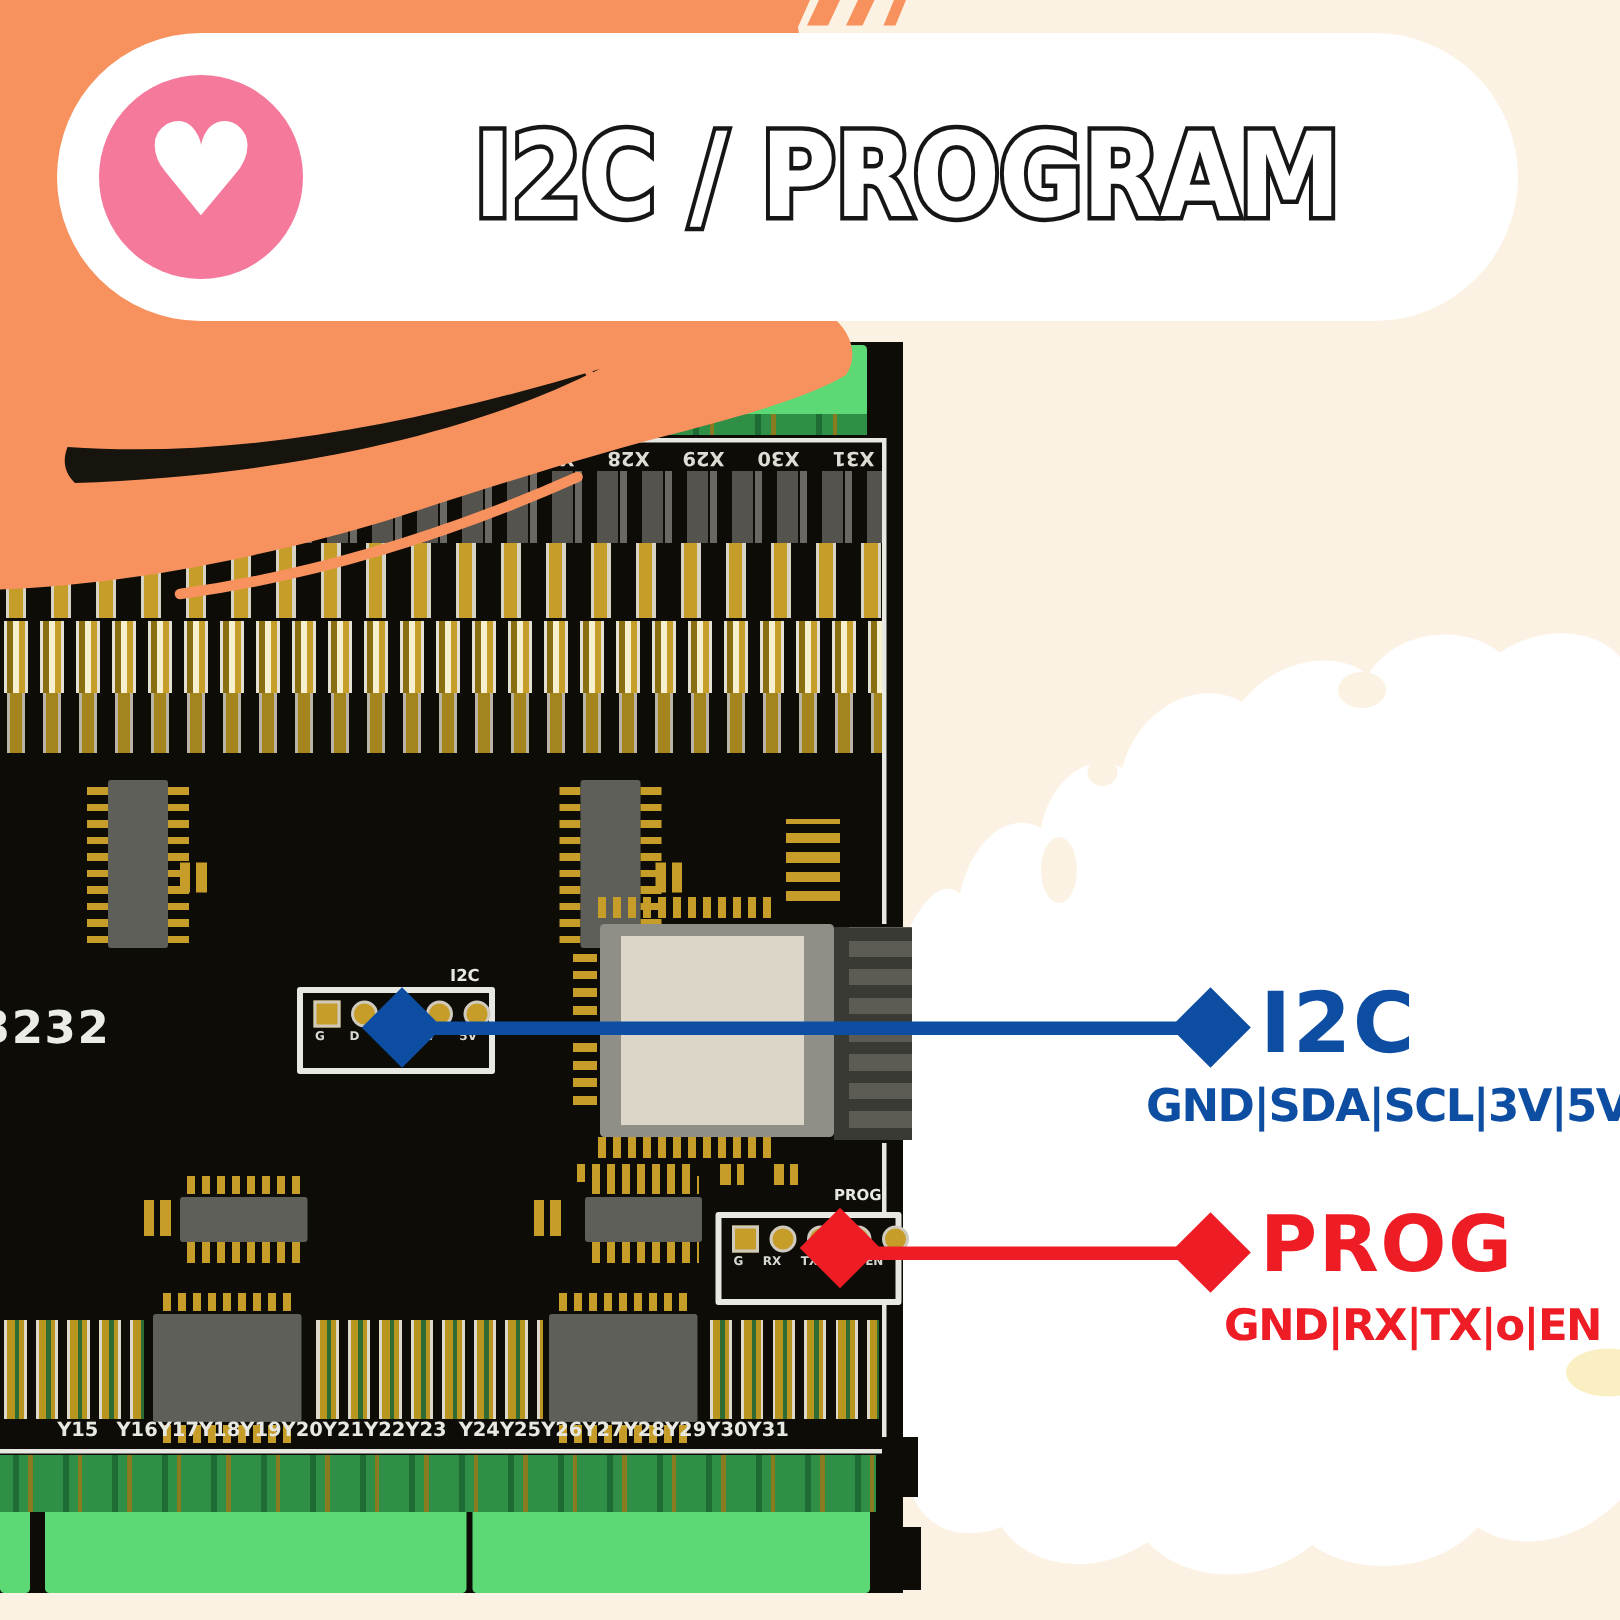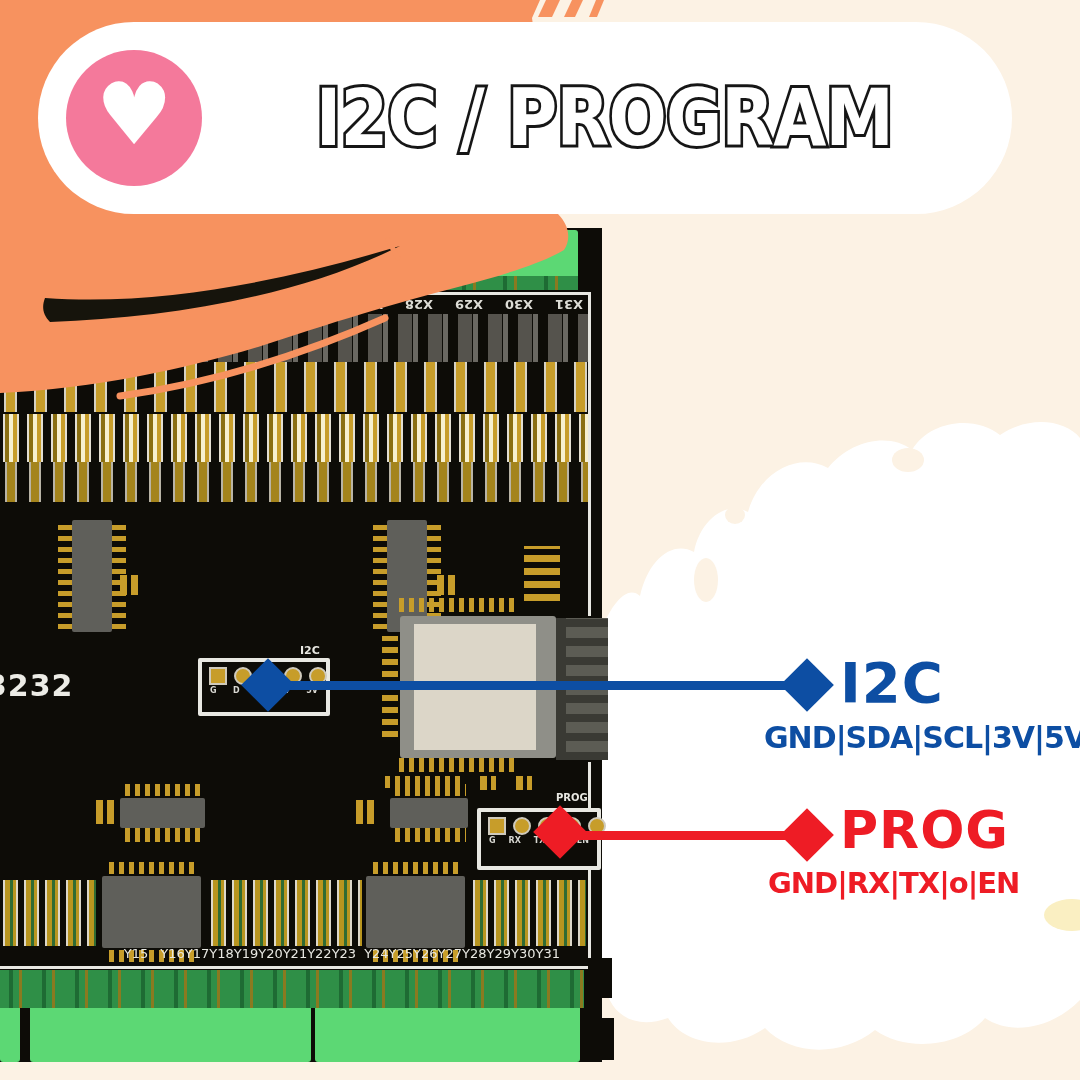--- a/index.html
+++ b/index.html
@@ -101,22 +101,22 @@
   .ic-lg-1{left:102px;top:648px;width:99px;height:72px;}
   .ic-lg-1-pt{left:106px;top:634px;width:90px;height:12px;}
   .ic-lg-1-pb{left:106px;top:722px;width:90px;height:12px;}
   .ic-lg-2{left:366px;top:648px;width:99px;height:72px;}
   .ic-lg-2-pt{left:370px;top:634px;width:90px;height:12px;}
   .ic-lg-2-pb{left:370px;top:722px;width:90px;height:12px;}
   .smd-row{top:652px;height:66px;background:
     repeating-linear-gradient(90deg,rgba(0,0,0,0) 0 3px,#DDD8CA 3px 5px,#B8951F 5px 10px,#2F6B33 10px 13px,#B8951F 13px 16px,#DDD8CA 16px 18px,rgba(0,0,0,0) 18px 21px);}
   .smd-1{left:0;width:96px;} .smd-2{left:208px;width:154px;} .smd-3{left:470px;width:116px;}
 
-  .y-labels{left:4px;top:718px;width:556px;height:18px;display:flex;justify-content:flex-end;
-    color:#E8E8E2;font-size:13px;font-weight:normal;white-space:nowrap;}
+  .y-labels{left:4px;top:718px;width:556px;height:18px;display:flex;justify-content:center;
+    color:#E8E8E2;font-size:13px;font-weight:bold;white-space:nowrap;}
   .y-labels span:first-child{margin-right:12px;}
   .y-labels span:nth-child(9){margin-right:8px;}
   .silk-line-bot{left:0;top:738px;width:590px;height:3px;background:#E8E8E2;}
   .green-bot-strip{left:0;top:742px;width:584px;height:38px;background:
     repeating-linear-gradient(90deg,#2F8F47 0 9px,#1E6B33 9px 13px,#2F8F47 13px 19px,#8a7a20 19px 22px,#2F8F47 22px 33px);}
   .gb{top:780px;height:54px;background:#5CD874;border-radius:0 0 3px 3px;}
   .gb1{left:0;width:20px;} .gb2{left:30px;width:281px;} .gb3{left:315px;width:265px;}
   .tab{background:#0D0C07;}
   .tab1{left:588px;top:730px;width:24px;height:40px;}
   .tab2{left:588px;top:790px;width:26px;height:42px;}
@@ -127,21 +127,21 @@
   .line-blue{left:266px;top:681px;width:542px;background:#0D4EA3;}
   .line-red{left:560px;top:831px;width:248px;background:#EE1C25;}
   .diamond{position:absolute;width:38px;height:38px;transform:rotate(45deg);}
   .d-blue{background:#0D4EA3;} .d-red{background:#EE1C25;}
   .db-s{left:249px;top:666px;} .db-e{left:788px;top:666px;}
   .dr-s{left:541px;top:813px;} .dr-e{left:788px;top:816px;}
   .co-label{position:absolute;font-weight:bold;white-space:nowrap;}
   .lbl-i2c{left:840px;top:650px;font-size:56px;color:#0D4EA3;letter-spacing:1px;}
   .lbl-prog{left:840px;top:800px;font-size:52px;color:#EE1C25;letter-spacing:1px;}
   .pins-i2c{left:764px;top:720px;font-size:30px;color:#0D4EA3;letter-spacing:-1px;}
-  .pins-prog{left:768px;top:866px;font-size:29px;color:#EE1C25;letter-spacing:-1px;}
+  .pins-prog{left:816px;top:866px;font-size:29px;color:#EE1C25;letter-spacing:-1px;}
 </style>
 </head>
 <body>
 
 <svg class="layer" style="z-index:1" viewBox="0 0 1080 1080">
   <path fill="#FFFFFF" d="M 597,640 C 612,600 628,585 640,596 C 648,560 672,540 694,552 C 700,520 726,500 748,512 C 760,470 800,452 828,468 C 850,440 890,432 912,450 C 930,420 975,415 1000,435 C 1030,415 1065,420 1080,438 L 1080,1000 C 1050,1030 1010,1035 985,1018 C 960,1048 905,1052 875,1030 C 840,1058 790,1055 765,1028 C 730,1052 685,1045 668,1018 C 635,1030 610,1015 605,985 C 595,950 592,900 594,860 C 590,780 592,700 597,640 Z"></path>
   <ellipse cx="735" cy="515" rx="10" ry="9" fill="#FCF2E4"></ellipse>
   <ellipse cx="706" cy="580" rx="12" ry="22" fill="#FCF2E4"></ellipse>
   <ellipse cx="908" cy="460" rx="16" ry="12" fill="#FCF2E4"></ellipse>
   <ellipse cx="1072" cy="915" rx="28" ry="16" fill="#FAEFC2"></ellipse>

